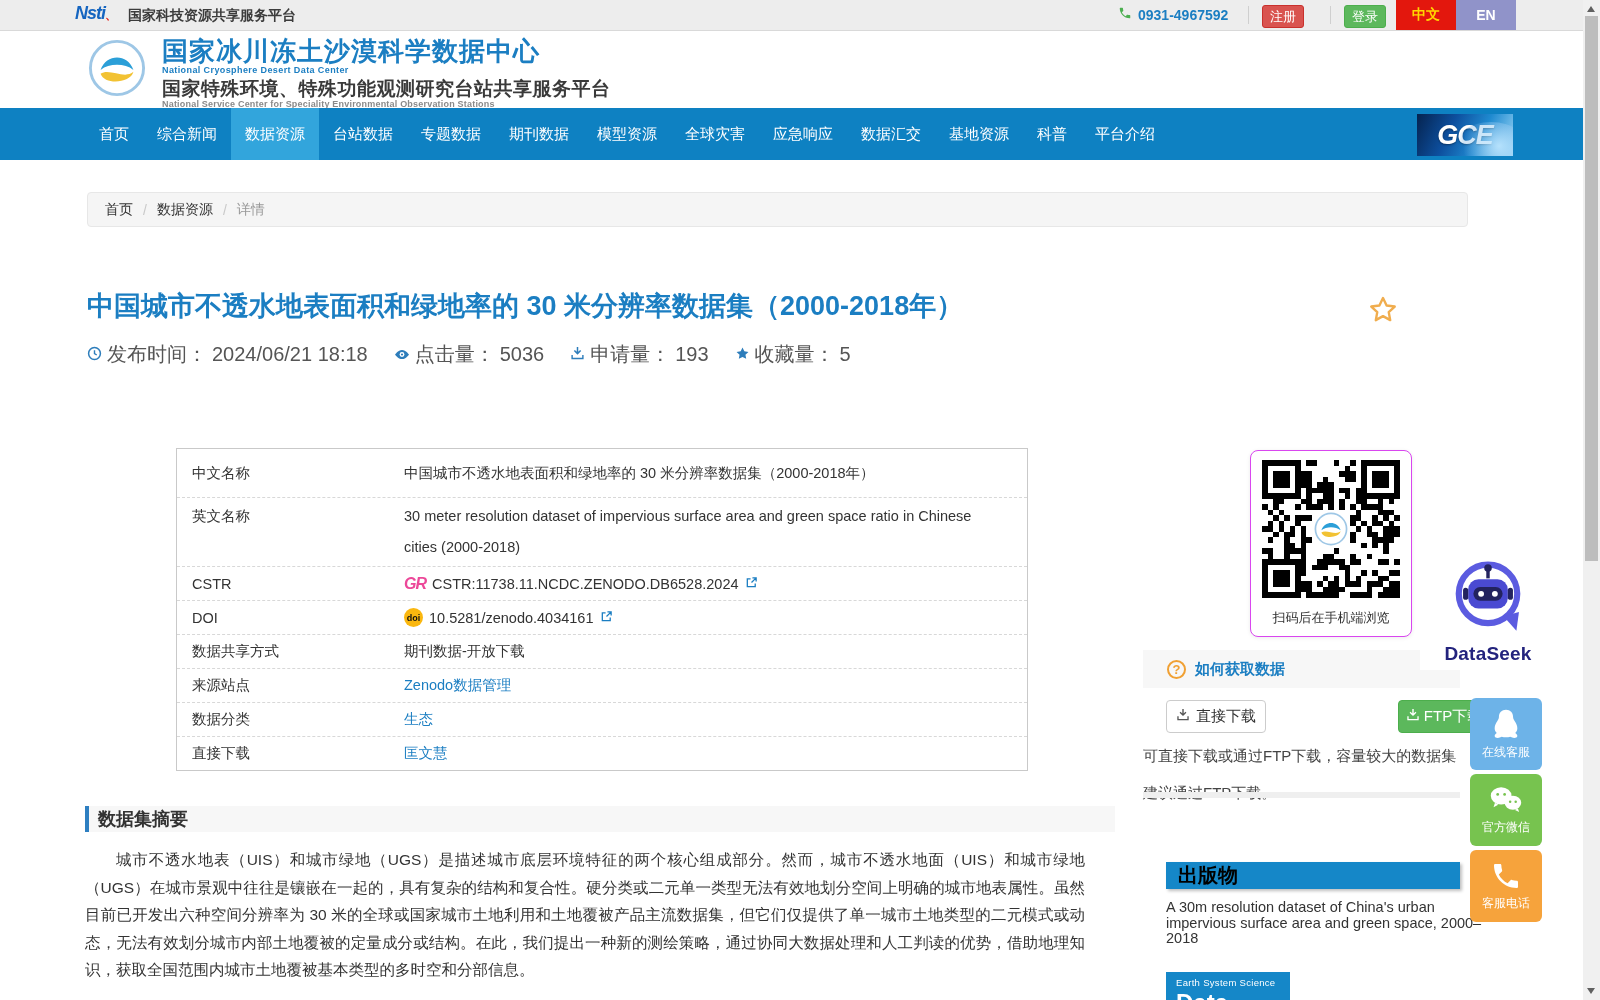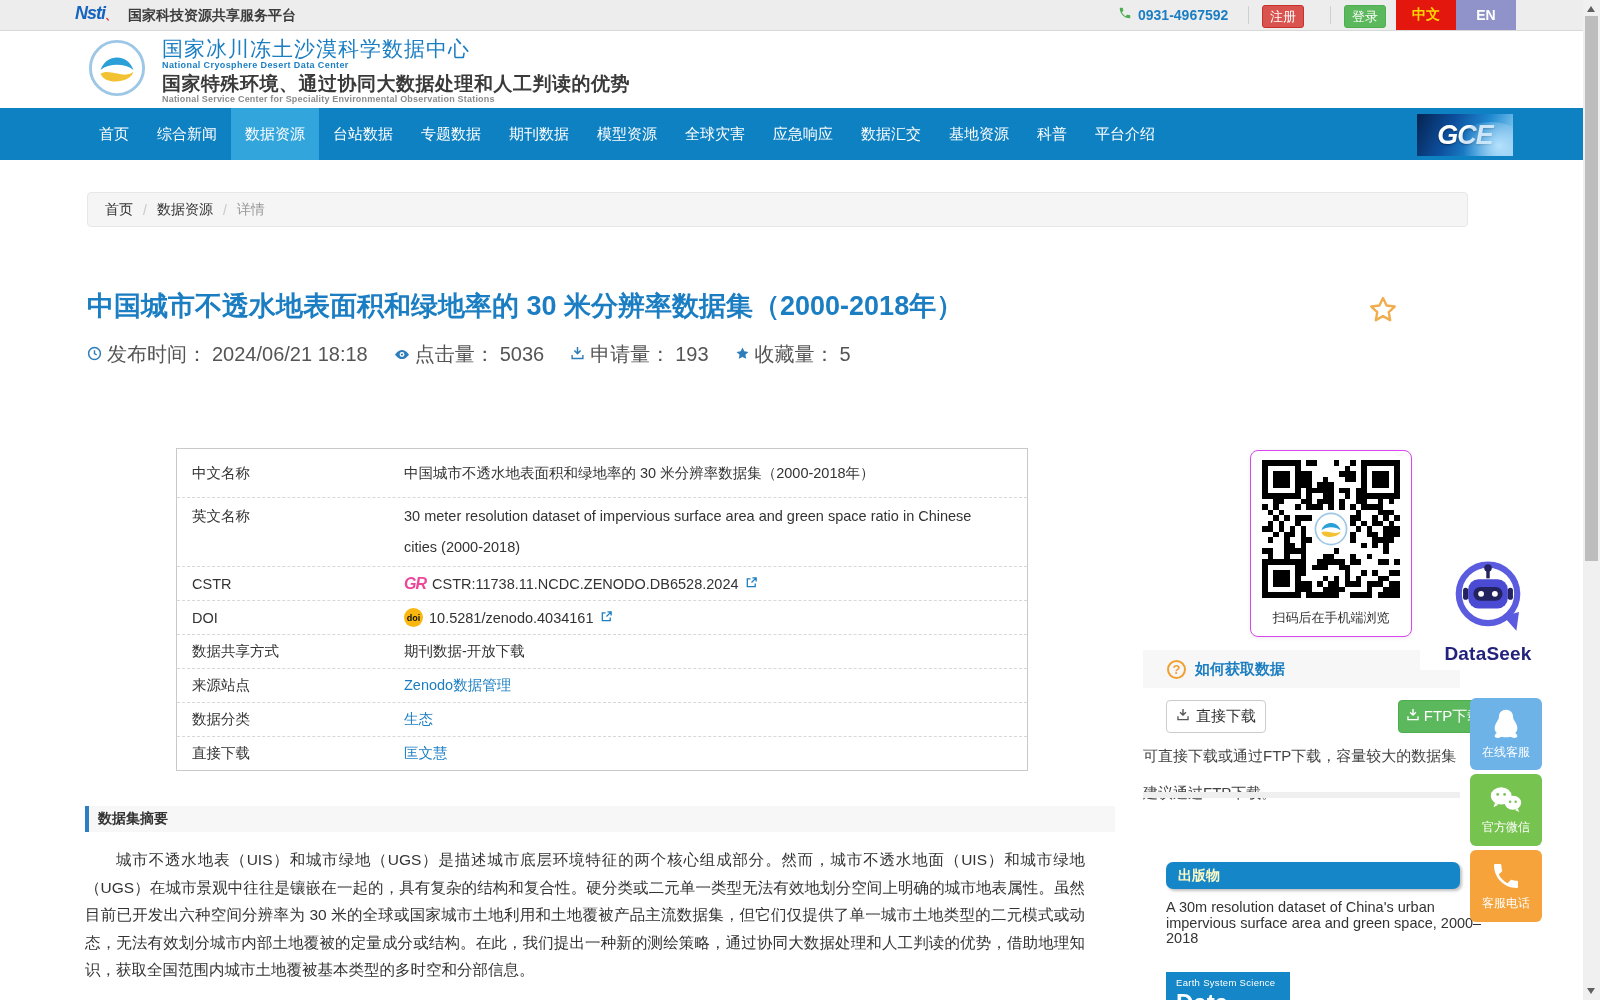--- a/index.html
+++ b/index.html
@@ -16,21 +16,21 @@
   .phone-num{font-size:14px;font-weight:bold;color:#1b7ec2;}
   .tb-sep{position:absolute;top:6px;width:1px;height:18px;background:#cfcfcf;}
   .btn-reg{position:absolute;left:1262px;top:5px;width:40px;height:21px;background:#d9534f;border:1px solid #c9302c;border-radius:3px;color:#fff;font-size:13px;display:flex;align-items:center;justify-content:center;}
   .btn-login{position:absolute;left:1344px;top:5px;width:40px;height:21px;background:#5cb85c;border:1px solid #4cae4c;border-radius:3px;color:#fff;font-size:13px;display:flex;align-items:center;justify-content:center;}
   .tab-zh{position:absolute;left:1396px;top:0;width:60px;height:30px;background:#e3170d;color:#ffd700;font-size:14px;font-weight:bold;display:flex;align-items:center;justify-content:center;}
   .tab-en{position:absolute;left:1456px;top:0;width:60px;height:30px;background:#9093c9;color:#fff;font-size:14px;font-weight:bold;display:flex;align-items:center;justify-content:center;}
   
   .header{position:absolute;left:0;top:31px;width:1583px;height:77px;background:#fff;}
   .emblem{position:absolute;left:88px;top:8px;}
   .h-titles{position:absolute;left:162px;top:7px;line-height:1;}
-  .t1{font-size:21px;font-weight:normal;color:#1b7ec2;letter-spacing:1px;}
+  .t1{font-size:26px;font-weight:bold;color:#1b7ec2;letter-spacing:1px;}
   .t1e{font-size:9px;font-weight:bold;color:#1b7ec2;margin-top:2px;letter-spacing:.4px;}
   .t2{font-size:19px;font-weight:bold;color:#3a3a3a;margin-top:4px;letter-spacing:.5px;}
   .t2e{font-size:9px;font-weight:bold;color:#8a8a8a;margin-top:2px;letter-spacing:.2px;}
   
   .nav{position:absolute;left:0;top:108px;width:1583px;height:52px;background:#0e81c2;display:flex;align-items:stretch;padding-left:85px;box-sizing:border-box;}
   .nav-item{color:#fff;font-size:15px;padding:0 14px;display:flex;align-items:center;cursor:pointer;white-space:nowrap;}
   .nav-item.active{background:#32a5dc;}
   .gce{position:absolute;left:1417px;top:114px;width:96px;height:42px;
        background:linear-gradient(115deg,#05234f 0%,#0d4f9e 35%,#1f8ad0 65%,#9fd8f7 100%);
        display:flex;align-items:center;justify-content:center;overflow:hidden;}
@@ -53,35 +53,35 @@
   .irow .lbl{width:227px;padding-left:15px;box-sizing:border-box;font-size:14.5px;color:#333;flex-shrink:0;}
   .irow .val{font-size:14.5px;color:#333;display:flex;align-items:center;gap:6px;padding-right:20px;}
   .h48{height:48px}.h33{height:33px}
   .row-en{height:68px;align-items:flex-start;}
   .row-en .lbl{padding-top:9px;}
   .row-en .val{display:block;padding-top:3px;line-height:31px;max-width:600px;}
   .blue-link{color:#1b7ec2;cursor:pointer;}
   .cstr-logo{color:#ec4899;font-weight:800;font-size:16px;letter-spacing:-1px;font-style:italic;}
   .doi-badge{width:19px;height:19px;border-radius:50%;background:#fab70f;color:#111;font-size:9px;font-weight:bold;display:flex;align-items:center;justify-content:center;flex-shrink:0;}
   
-  .section-bar{position:absolute;left:85px;top:806px;width:1030px;height:26px;background:#f7f7f7;border-left:4px solid #2e7fc1;box-sizing:border-box;display:flex;align-items:center;padding-left:9px;font-size:14px;font-weight:bold;color:#333;}
+  .section-bar{position:absolute;left:85px;top:806px;width:1030px;height:26px;background:#f7f7f7;border-left:4px solid #2e7fc1;box-sizing:border-box;display:flex;align-items:center;padding-left:9px;font-size:18px;font-weight:bold;color:#333;}
   .abstract{position:absolute;left:85px;top:846px;width:1000px;margin:0;font-size:15.5px;line-height:27.5px;color:#333;text-align:justify;text-indent:2em;}
   
   .qr-card{position:absolute;left:1250px;top:450px;width:160px;height:185px;background:#fff;border:1px solid #d946ef;border-radius:8px;box-shadow:0 1px 4px rgba(0,0,0,.08);}
   .qr-wrap{position:absolute;left:11px;top:9px;width:138px;height:138px;}
   .qr-logo{position:absolute;left:50px;top:50px;width:38px;height:38px;background:#fff;border-radius:50%;display:flex;align-items:center;justify-content:center;}
   .qr-caption{position:absolute;bottom:9px;width:100%;text-align:center;font-size:13px;color:#333;}
   .howto{position:absolute;left:1143px;top:650px;width:317px;height:38px;background:#f7f7f7;display:flex;align-items:center;gap:9px;padding-left:24px;box-sizing:border-box;cursor:pointer;}
   .howto-q{width:19px;height:19px;border-radius:50%;border:2px solid #f0a033;color:#f0a033;font-weight:bold;font-size:13px;display:flex;align-items:center;justify-content:center;box-sizing:border-box;flex-shrink:0;}
   .howto-label{font-size:15px;font-weight:bold;color:#1b7ec2;}
   .btn-direct{position:absolute;left:1166px;top:700px;width:100px;height:33px;background:#fff;border:1px solid #ccc;border-radius:4px;font-size:15px;color:#333;display:flex;align-items:center;justify-content:center;gap:6px;cursor:pointer;font-family:inherit;}
   .btn-ftp{position:absolute;left:1398px;top:700px;width:92px;height:33px;background:#5cb85c;border:1px solid #4cae4c;border-radius:4px;font-size:15px;color:#fff;display:flex;align-items:center;justify-content:center;gap:4px;cursor:pointer;font-family:inherit;}
   .hint{position:absolute;left:1143px;top:737px;width:322px;margin:0;font-size:15px;line-height:37px;color:#444;}
   .strip{position:absolute;left:1143px;top:792px;width:317px;height:6px;background:#efefef;}
-  .pub-bar{position:absolute;left:1166px;top:862px;width:294px;height:27px;background:#1587c8;color:#fef9c3;font-size:14px;font-weight:bold;display:flex;align-items:center;padding-left:12px;box-sizing:border-box;box-shadow:2px 2px 3px rgba(0,0,0,.25);border-radius:7px;}
+  .pub-bar{position:absolute;left:1166px;top:862px;width:294px;height:27px;background:#1587c8;color:#000000;font-size:20px;font-weight:bold;display:flex;align-items:center;padding-left:12px;box-sizing:border-box;box-shadow:2px 2px 3px rgba(0,0,0,.25);}
   .pub-title{position:absolute;left:1166px;top:900px;width:318px;margin:0;font-size:14.5px;line-height:15.5px;color:#333;}
   .essd{position:absolute;left:1166px;top:972px;width:124px;height:58px;background:#1587c8;color:#fff;padding:5px 0 0 10px;box-sizing:border-box;cursor:pointer;}
   .essd-l1{font-size:9.5px;letter-spacing:.3px;}
   .essd-l2{font-size:24px;font-weight:bold;margin-top:1px;}
   .dataseek{position:absolute;left:1420px;top:556px;width:136px;height:114px;background:#fff;text-align:center;cursor:pointer;z-index:5;}
   .ds-label{font-size:19px;font-weight:800;color:#23237d;margin-top:-3px;letter-spacing:.2px;}
   
   .widgets{position:absolute;left:1470px;top:698px;width:72px;display:flex;flex-direction:column;gap:4px;z-index:10;}
   .widget{height:72px;border-radius:6px;color:#fff;display:flex;flex-direction:column;align-items:center;justify-content:center;gap:3px;font-size:12px;cursor:pointer;}
   .w-qq{background:#6db3e8}.w-wx{background:#77c34f}.w-tel{background:#f6a33c}
@@ -115,21 +115,21 @@
   <div class="emblem">
     <svg width="58" height="58" viewBox="0 0 60 60">
       <circle cx="30" cy="30" r="27.5" fill="#fff" stroke="#9ec7e6" stroke-width="3"></circle>
       <path d="M13 32 C 19 15, 41 15, 47 32 C 38 25, 22 25, 13 32 Z" fill="#2b9fd8"></path>
       <path d="M13 36 C 22 30, 38 42, 47 34 C 44 46, 17 48, 13 36 Z" fill="#f2c233"></path>
     </svg>
   </div>
   <div class="h-titles">
     <div class="t1">国家冰川冻土沙漠科学数据中心</div>
     <div class="t1e">National Cryosphere Desert Data Center</div>
-    <div class="t2">国家特殊环境、通过协同大数据处理和人工判读的优势</div>
+    <div class="t2">国家特殊环境、特殊功能观测研究台站共享服务平台</div>
     <div class="t2e">National Service Center for Speciality Environmental Observation Stations</div>
   </div>
 </div>
 
 <div class="nav">
   <div class="nav-item">首页</div>
   <div class="nav-item">综合新闻</div>
   <div class="nav-item active">数据资源</div>
   <div class="nav-item">台站数据</div>
   <div class="nav-item">专题数据</div>

